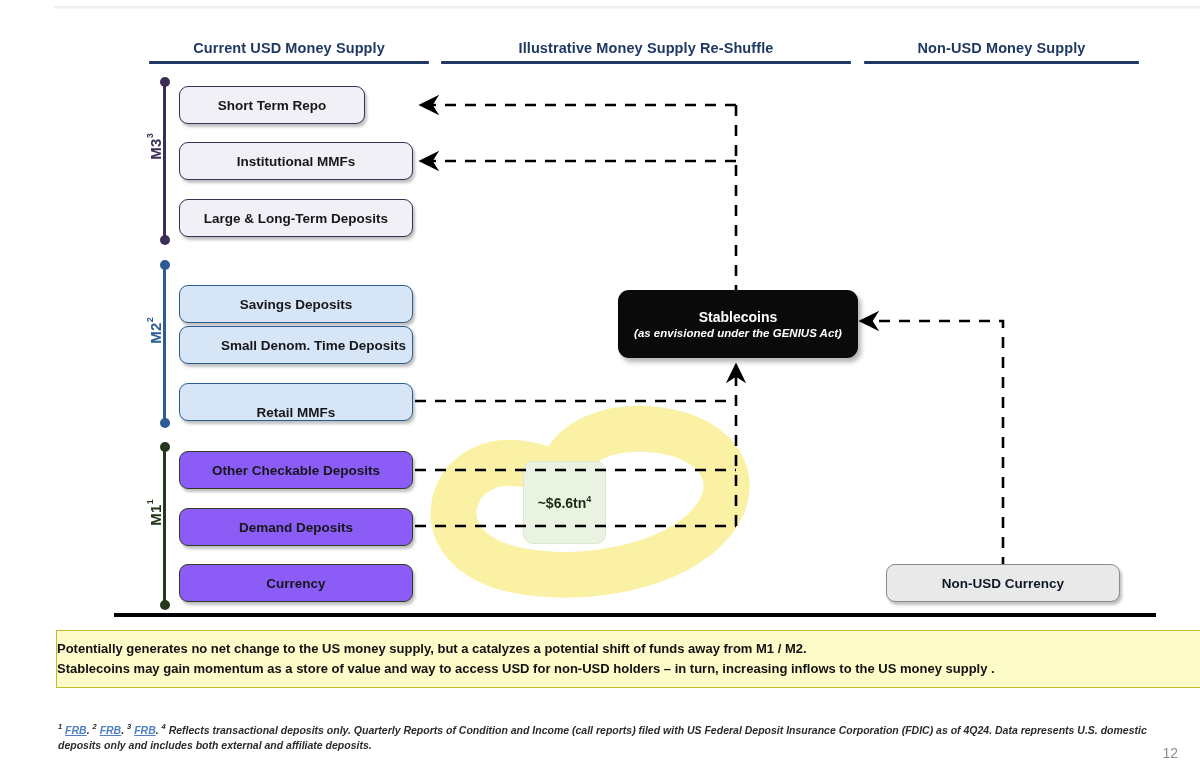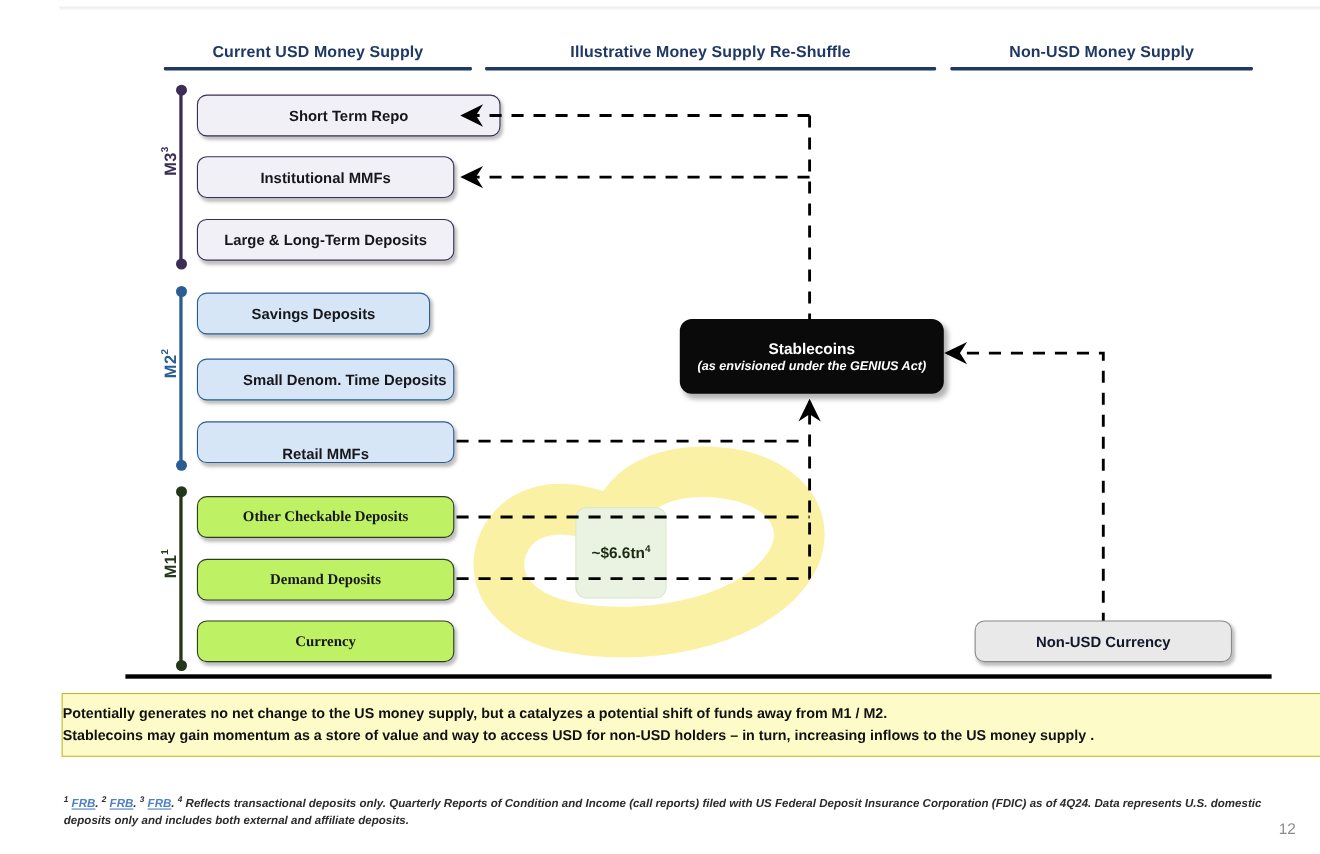--- a/index.html
+++ b/index.html
@@ -25,21 +25,21 @@
   .mlabel{position:absolute;font-weight:bold;font-size:15px;
     writing-mode:vertical-rl;transform:rotate(180deg);letter-spacing:.3px;}
   .mlabel sup{font-size:9px;}
 
   
   .box{position:absolute;display:flex;align-items:center;justify-content:center;
     border-radius:9px;font-weight:bold;font-size:13.5px;text-align:center;
     box-shadow:2px 3px 3px rgba(0,0,0,.25);box-sizing:border-box;}
   .m3box{background:#f2f0f7;border:1.6px solid #3b2d54;color:#17161a;}
   .m2box{background:#d6e6f7;border:1.6px solid #2a5d94;color:#17161a;}
-  .m1box{background:#bef264;border:1.6px solid #2d3d21;color:#17161a;font-family:Liberation Serif, serif;}
+  .m1box{background:#8b5cf6;border:1.6px solid #2d3d21;color:#17161a;}
   .greybox{background:#e9e9e9;border:1.6px solid #8a8a8a;color:#0f172a;}
 
   .stable{position:absolute;background:#0a0a0a;border:2px solid #0a0a0a;border-radius:11px;
     box-shadow:3px 4px 5px rgba(0,0,0,.3);display:flex;flex-direction:column;
     align-items:center;justify-content:center;color:#fff;}
   .stable .t1{font-weight:bold;font-size:14px;}
   .stable .t2{font-size:11.5px;font-style:italic;font-weight:bold;margin-top:2px;}
 
   .tagbox{position:absolute;background:#eaf3e1;border:1px solid #dbe8cf;border-radius:10px;
     display:flex;align-items:center;justify-content:center;
@@ -107,31 +107,31 @@
   </div>
 
   <div class="bracket" style="left:117px;top:447px;height:158px;background:#24371b;">
     <span class="dot top" style="background:#24371b;"></span>
     <span class="dot bot" style="background:#24371b;"></span>
   </div>
   <div class="mlabel" style="left:99px;top:499px;color:#24371b;">
     <span>M1</span><sup>1</sup>
   </div>
 
-  <div class="box m3box" style="left:133px;top:86px;width:276px;height:38px;">
+  <div class="box m3box" style="left:133px;top:86px;width:186px;height:38px;">
     <span>Short Term Repo</span>
   </div>
   <div class="box m3box" style="left:133px;top:142px;width:234px;height:38px;">
     <span>Institutional MMFs</span>
   </div>
   <div class="box m3box" style="left:133px;top:199px;width:234px;height:38px;">
     <span>Large &amp; Long-Term Deposits</span>
   </div>
 
-  <div class="box m2box" style="left:133px;top:266px;width:212px;height:38px;">
+  <div class="box m2box" style="left:133px;top:285px;width:234px;height:38px;">
     <span>Savings Deposits</span>
   </div>
   <div class="box m2box" style="left:133px;top:326px;width:234px;height:38px;padding-left:35px;">
     <span>Small Denom. Time Deposits</span>
   </div>
   <div class="box m2box" style="left:133px;top:383px;width:234px;height:38px;align-items:flex-end;">
     <span>Retail MMFs</span>
   </div>
 
   <div class="box m1box" style="left:133px;top:451px;width:234px;height:38px;">

